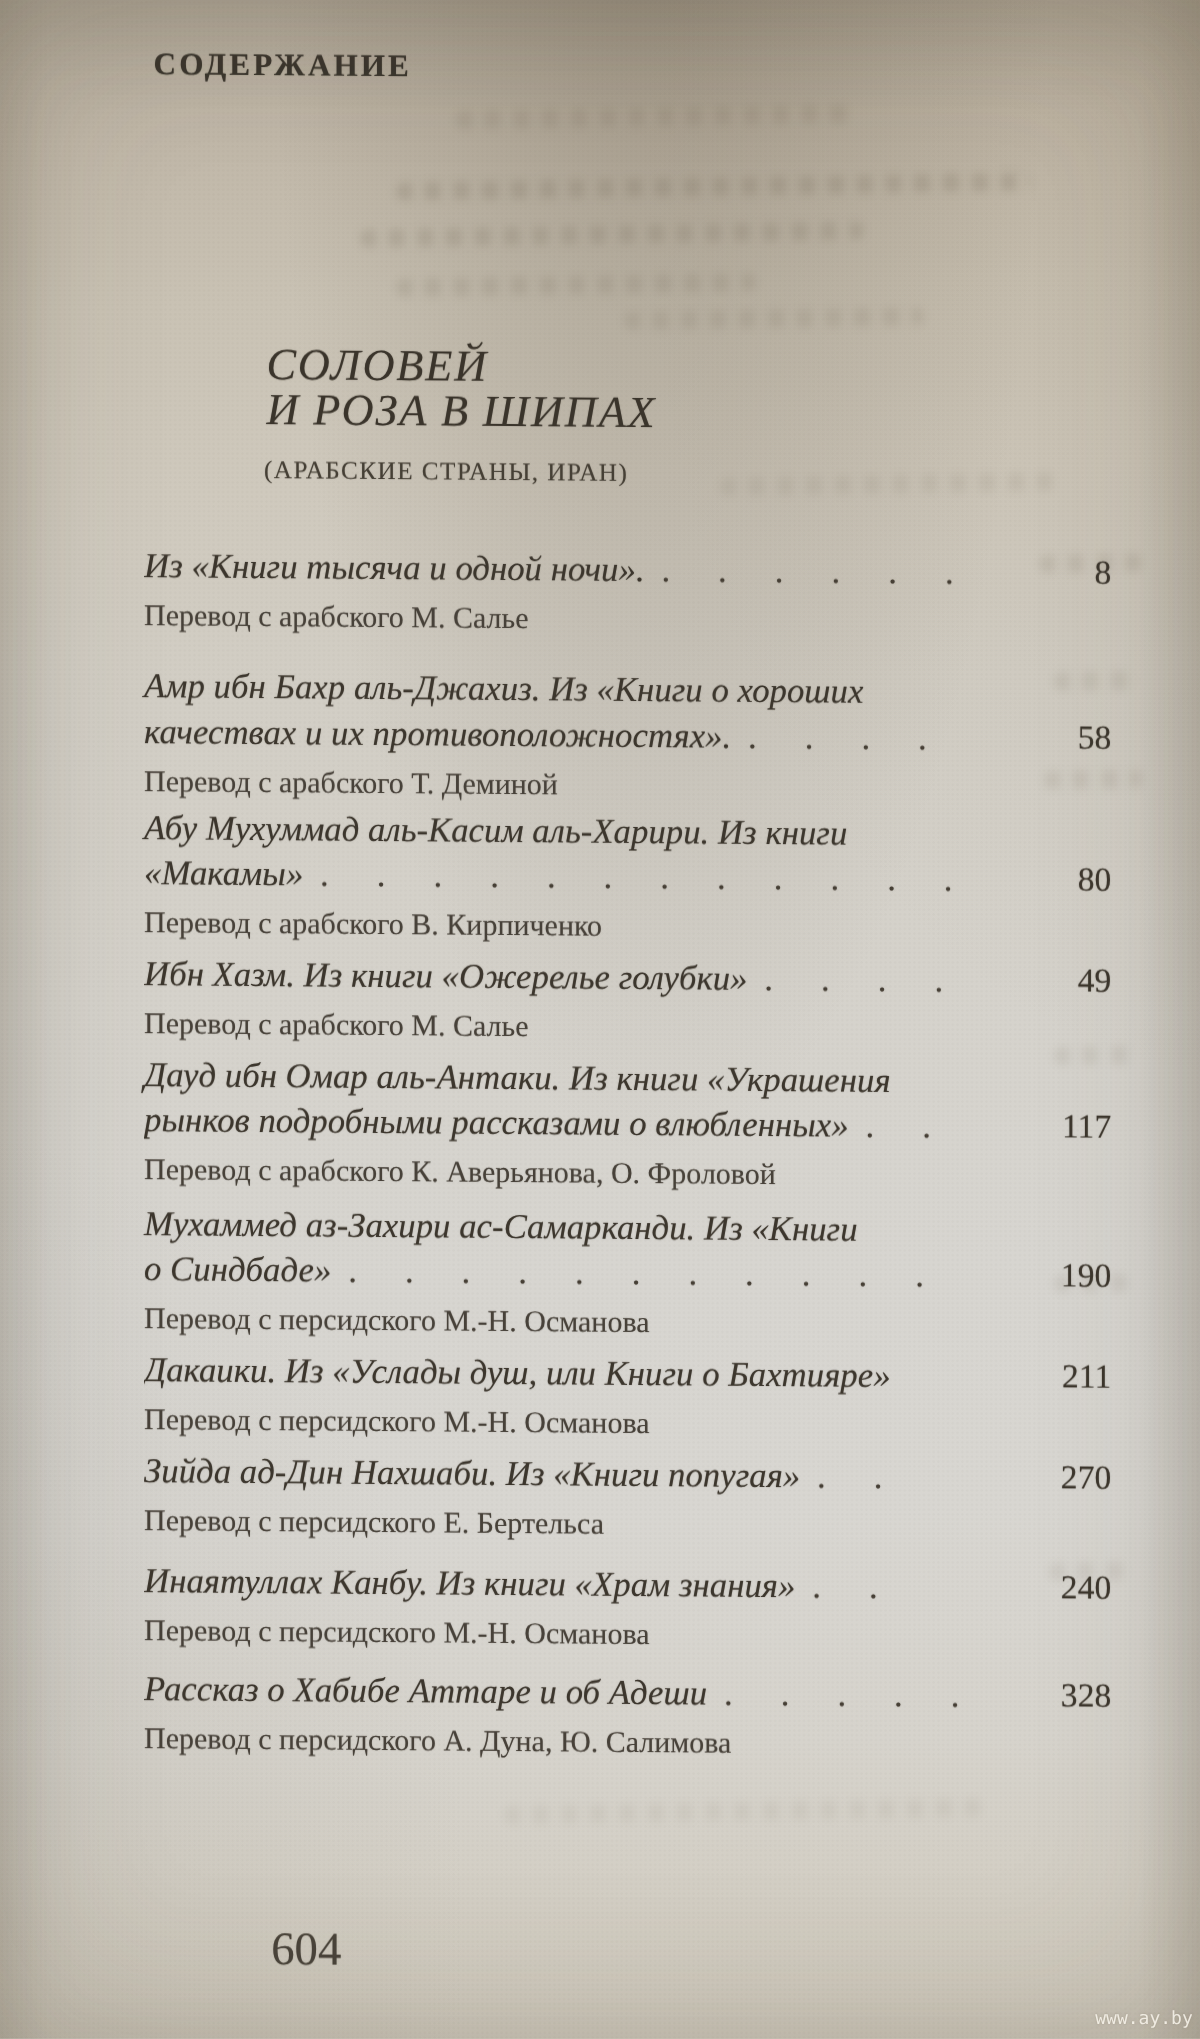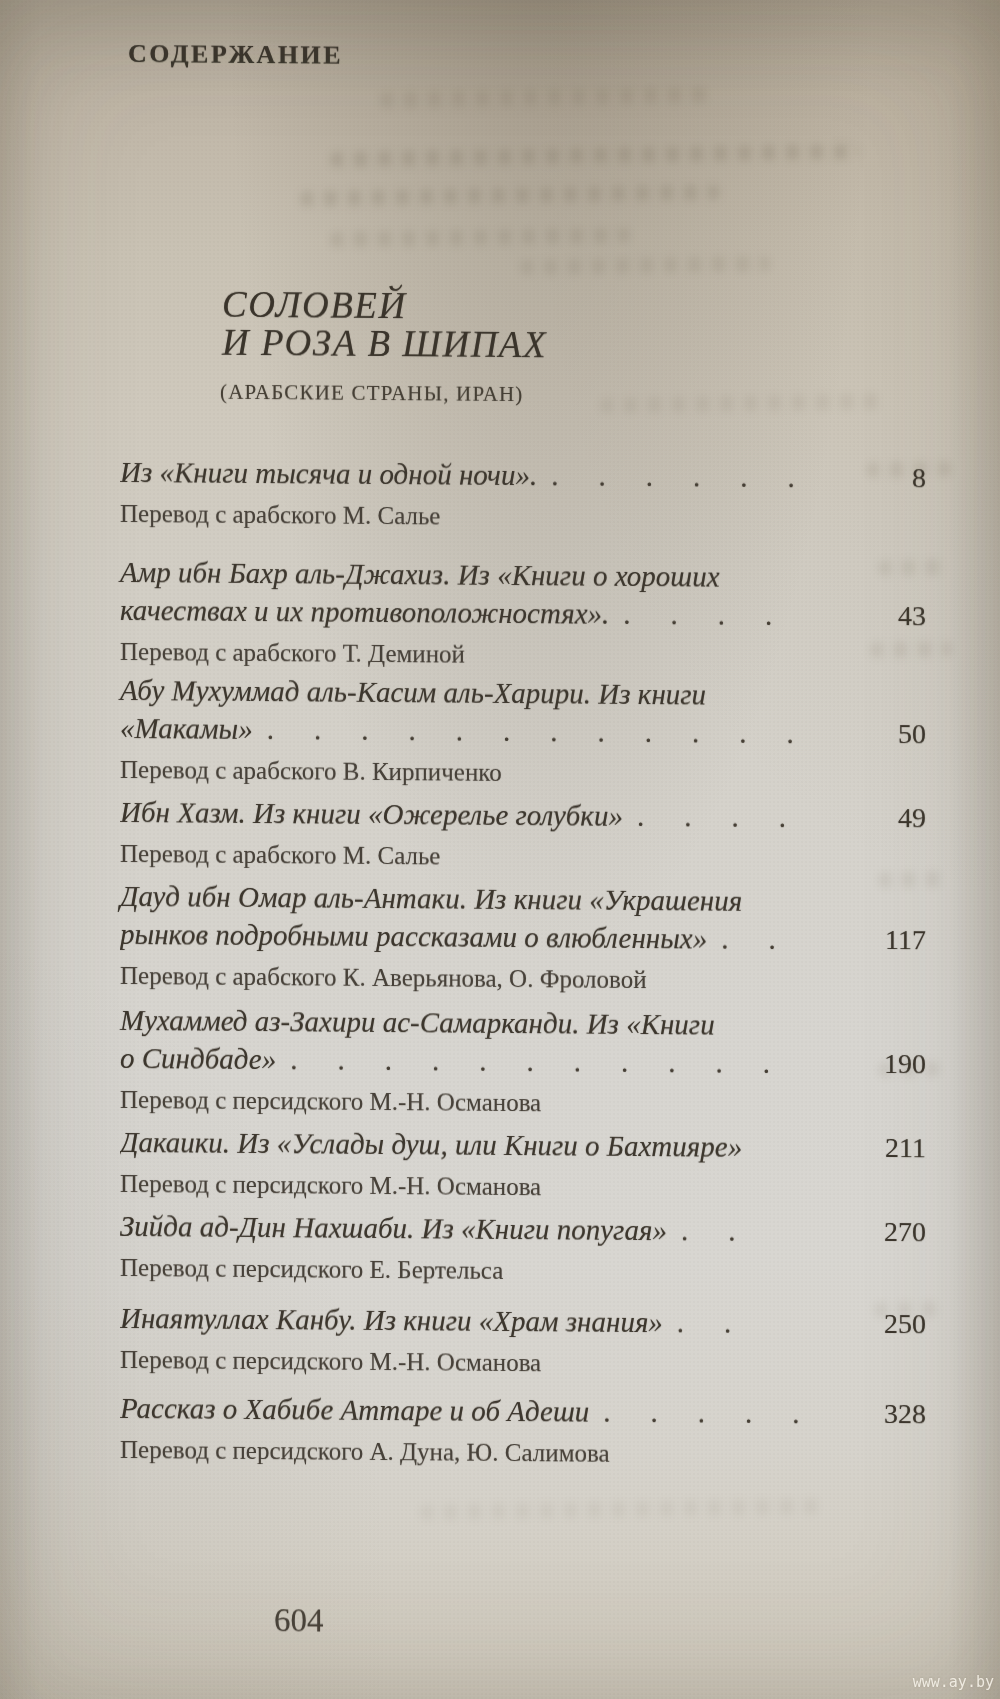--- a/index.html
+++ b/index.html
@@ -87,21 +87,21 @@
     position:absolute;right:0;top:0;
     font-style:normal;font-size:28px;color:#3c362d;
   }
   .translator{
     margin-top:6px;font-size:25px;line-height:34px;
     color:#474139;text-shadow:0 0 1px rgba(71,65,57,0.4);
     white-space:nowrap;
   }
   .footer-number{
     position:absolute;left:226px;top:1600px;
-    font-size:33px;color:#49433a;text-shadow:0 0 1px rgba(73,67,58,0.4);margin-left:48px;
+    font-size:39px;color:#49433a;text-shadow:0 0 1px rgba(73,67,58,0.4);
   }
   .watermark{
     position:absolute;right:6px;bottom:8px;
     font-family:"DejaVu Sans Mono","Liberation Mono",monospace;
     font-size:15px;color:rgba(250,247,238,0.85);
     text-shadow:0 0 2px rgba(150,140,120,0.5);
   }
 </style>
 </head>
 <body>
@@ -131,26 +131,26 @@
   </div>
   <div class="section-subtitle">(АРАБСКИЕ СТРАНЫ, ИРАН)</div>
 
   <div class="toc">
       <div class="entry">
         <div class="title-line lastline"><span class="lt">Из «Книги тысяча и одной ночи».</span><span class="dots">......</span><span class="pg">8</span></div>
         <div class="translator">Перевод с арабского М. Салье</div>
       </div>
       <div class="entry">
         <div class="title-line">Амр ибн Бахр аль-Джахиз. Из «Книги о хороших</div>
-        <div class="title-line lastline"><span class="lt">качествах и их противоположностях».</span><span class="dots">....</span><span class="pg">43</span></div>
+        <div class="title-line lastline"><span class="lt">качествах и их противоположностях».</span><span class="dots">....</span><span class="pg">58</span></div>
         <div class="translator">Перевод с арабского Т. Деминой</div>
       </div>
       <div class="entry">
         <div class="title-line">Абу Мухуммад аль-Касим аль-Харири. Из книги</div>
-        <div class="title-line lastline"><span class="lt">«Макамы»</span><span class="dots">............</span><span class="pg">50</span></div>
+        <div class="title-line lastline"><span class="lt">«Макамы»</span><span class="dots">............</span><span class="pg">80</span></div>
         <div class="translator">Перевод с арабского В. Кирпиченко</div>
       </div>
       <div class="entry">
         <div class="title-line lastline"><span class="lt">Ибн Хазм. Из книги «Ожерелье голубки»</span><span class="dots">....</span><span class="pg">49</span></div>
         <div class="translator">Перевод с арабского М. Салье</div>
       </div>
       <div class="entry">
         <div class="title-line">Дауд ибн Омар аль-Антаки. Из книги «Украшения</div>
         <div class="title-line lastline"><span class="lt">рынков подробными рассказами о влюбленных»</span><span class="dots">..</span><span class="pg">117</span></div>
         <div class="translator">Перевод с арабского К. Аверьянова, О. Фроловой</div>
@@ -162,21 +162,21 @@
       </div>
       <div class="entry">
         <div class="title-line lastline"><span class="lt">Дакаики. Из «Услады душ, или Книги о Бахтияре»</span><span class="pg">211</span></div>
         <div class="translator">Перевод с персидского М.-Н. Османова</div>
       </div>
       <div class="entry">
         <div class="title-line lastline"><span class="lt">Зийда ад-Дин Нахшаби. Из «Книги попугая»</span><span class="dots">..</span><span class="pg">270</span></div>
         <div class="translator">Перевод с персидского Е. Бертельса</div>
       </div>
       <div class="entry">
-        <div class="title-line lastline"><span class="lt">Инаятуллах Канбу. Из книги «Храм знания»</span><span class="dots">..</span><span class="pg">250</span></div>
+        <div class="title-line lastline"><span class="lt">Инаятуллах Канбу. Из книги «Храм знания»</span><span class="dots">..</span><span class="pg">240</span></div>
         <div class="translator">Перевод с персидского М.-Н. Османова</div>
       </div>
       <div class="entry">
         <div class="title-line lastline"><span class="lt">Рассказ о Хабибе Аттаре и об Адеши</span><span class="dots">.....</span><span class="pg">328</span></div>
         <div class="translator">Перевод с персидского А. Дуна, Ю. Салимова</div>
       </div>
     </div>
 
   <div class="footer-number">604</div>
 </div>

